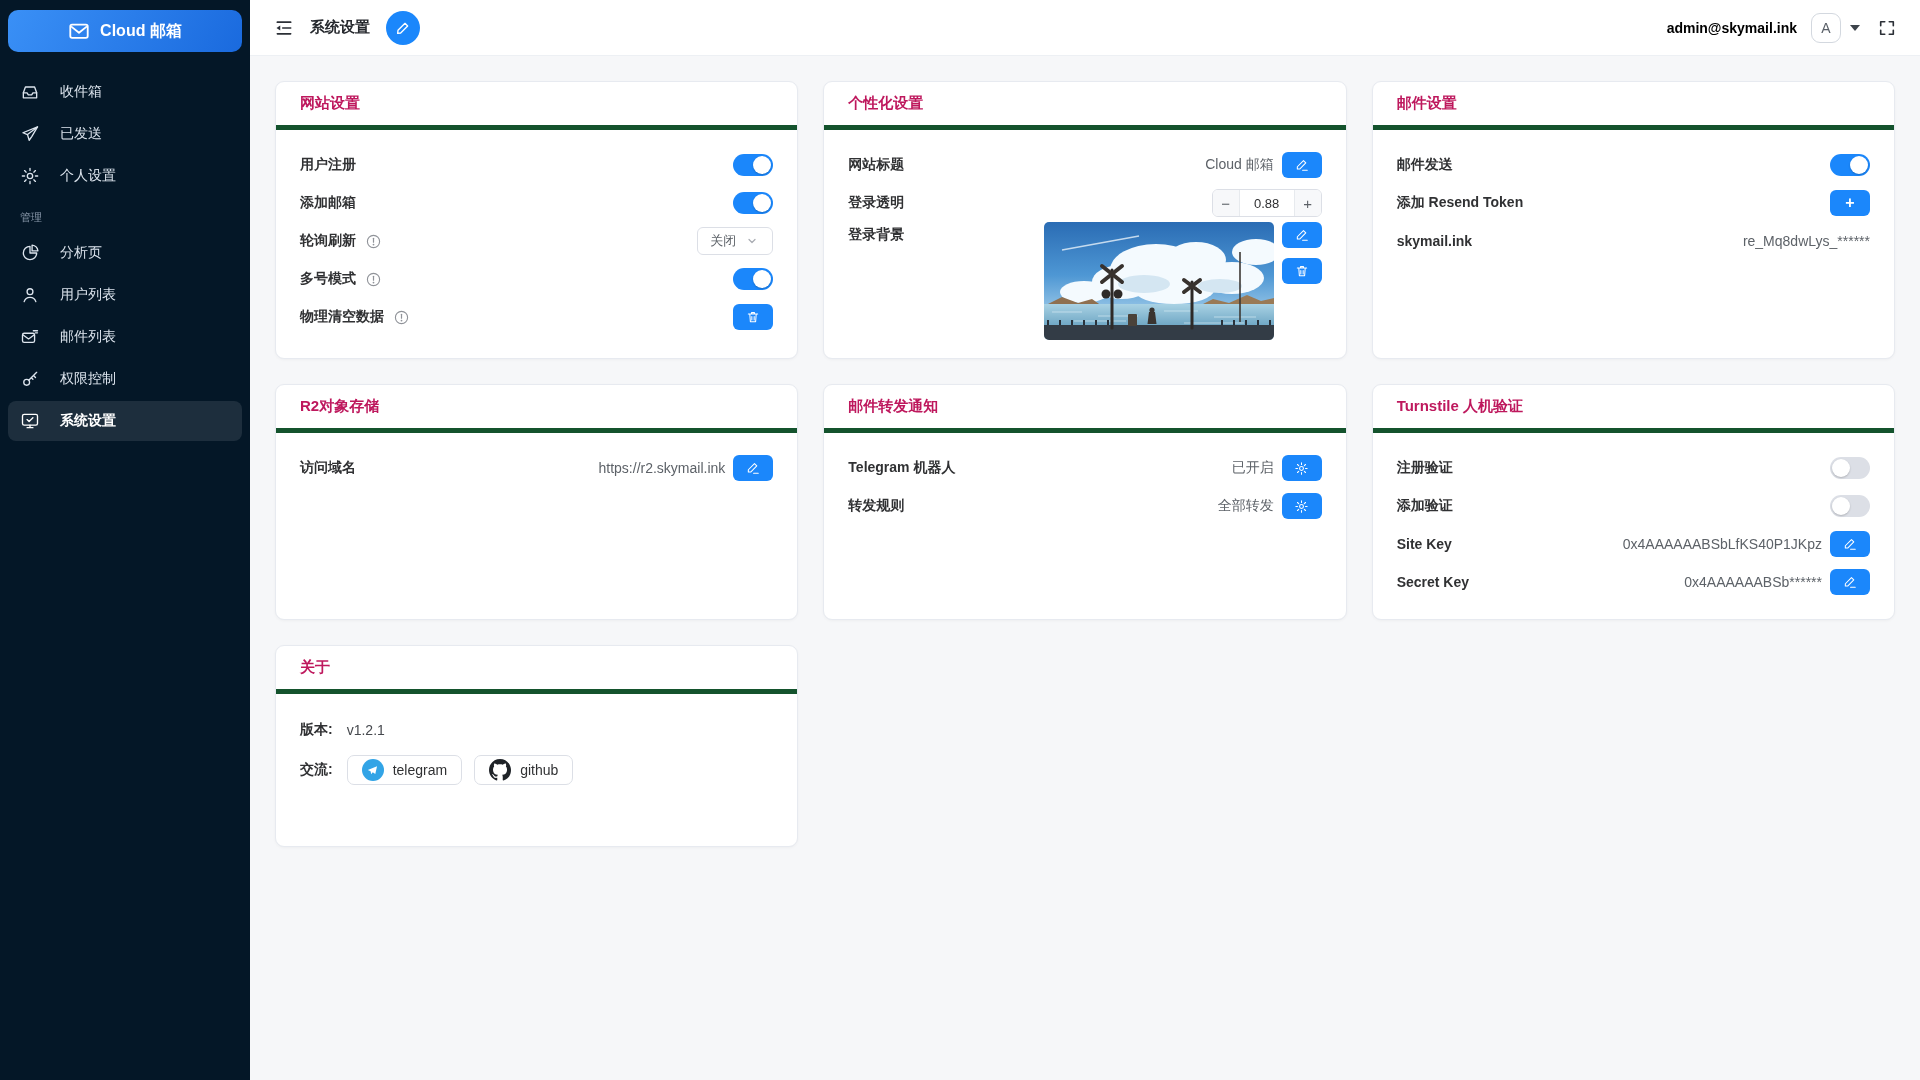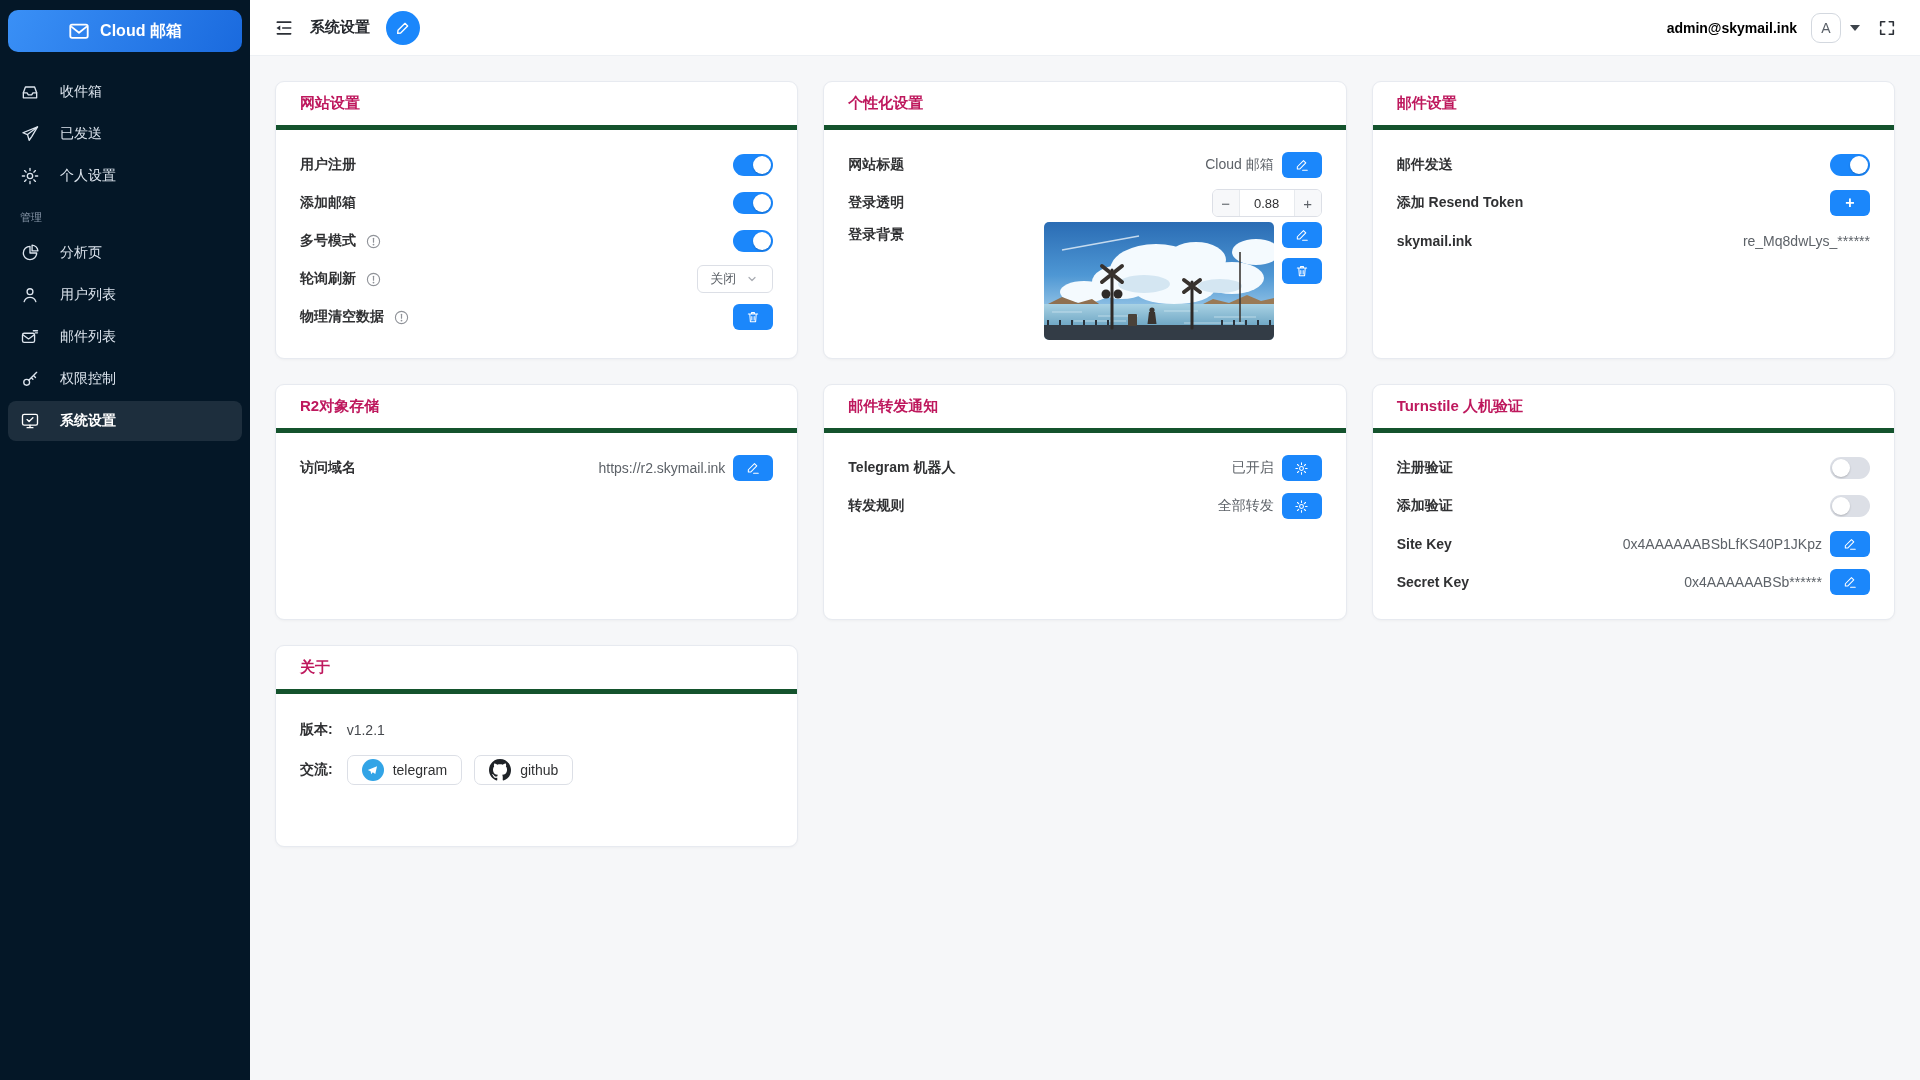--- a/index.html
+++ b/index.html
@@ -227,49 +227,49 @@
               </span>
           </div>
           <div class="row">
             <span class="label">添加邮箱</span>
             <span class="spacer"></span>
             <span class="toggle on">
                 <span class="knob"></span>
               </span>
           </div>
           <div class="row">
+            <span class="label">轮询刷新</span>
+            <span class="info-icon">
+                <svg width="15" height="15" viewBox="0 0 16 16" fill="none">
+                  <circle cx="8" cy="8" r="6.5" stroke="#909399" stroke-width="1.2"></circle>
+                  <path d="M8 4.6v4.2" stroke="#909399" stroke-width="1.3" stroke-linecap="round"></path>
+                  <circle cx="8" cy="11.3" r=".95" fill="#909399"></circle>
+                </svg>
+              </span>
+            <span class="spacer"></span>
+            <span class="select">
+              <span>关闭</span>
+              <svg width="12" height="12" viewBox="0 0 16 16" fill="none" stroke="#a8abb2" stroke-width="1.6" stroke-linecap="round" stroke-linejoin="round">
+                  <path d="M4 6l4 4 4-4"></path>
+                </svg>
+            </span>
+          </div>
+          <div class="row">
             <span class="label">多号模式</span>
             <span class="info-icon">
                 <svg width="15" height="15" viewBox="0 0 16 16" fill="none">
                   <circle cx="8" cy="8" r="6.5" stroke="#909399" stroke-width="1.2"></circle>
                   <path d="M8 4.6v4.2" stroke="#909399" stroke-width="1.3" stroke-linecap="round"></path>
                   <circle cx="8" cy="11.3" r=".95" fill="#909399"></circle>
                 </svg>
               </span>
             <span class="spacer"></span>
             <span class="toggle on">
                 <span class="knob"></span>
               </span>
-          </div>
-          <div class="row">
-            <span class="label">轮询刷新</span>
-            <span class="info-icon">
-                <svg width="15" height="15" viewBox="0 0 16 16" fill="none">
-                  <circle cx="8" cy="8" r="6.5" stroke="#909399" stroke-width="1.2"></circle>
-                  <path d="M8 4.6v4.2" stroke="#909399" stroke-width="1.3" stroke-linecap="round"></path>
-                  <circle cx="8" cy="11.3" r=".95" fill="#909399"></circle>
-                </svg>
-              </span>
-            <span class="spacer"></span>
-            <span class="select">
-              <span>关闭</span>
-              <svg width="12" height="12" viewBox="0 0 16 16" fill="none" stroke="#a8abb2" stroke-width="1.6" stroke-linecap="round" stroke-linejoin="round">
-                  <path d="M4 6l4 4 4-4"></path>
-                </svg>
-            </span>
           </div>
           <div class="row">
             <span class="label">物理清空数据</span>
             <span class="info-icon">
                 <svg width="15" height="15" viewBox="0 0 16 16" fill="none">
                   <circle cx="8" cy="8" r="6.5" stroke="#909399" stroke-width="1.2"></circle>
                   <path d="M8 4.6v4.2" stroke="#909399" stroke-width="1.3" stroke-linecap="round"></path>
                   <circle cx="8" cy="11.3" r=".95" fill="#909399"></circle>
                 </svg>
               </span>

